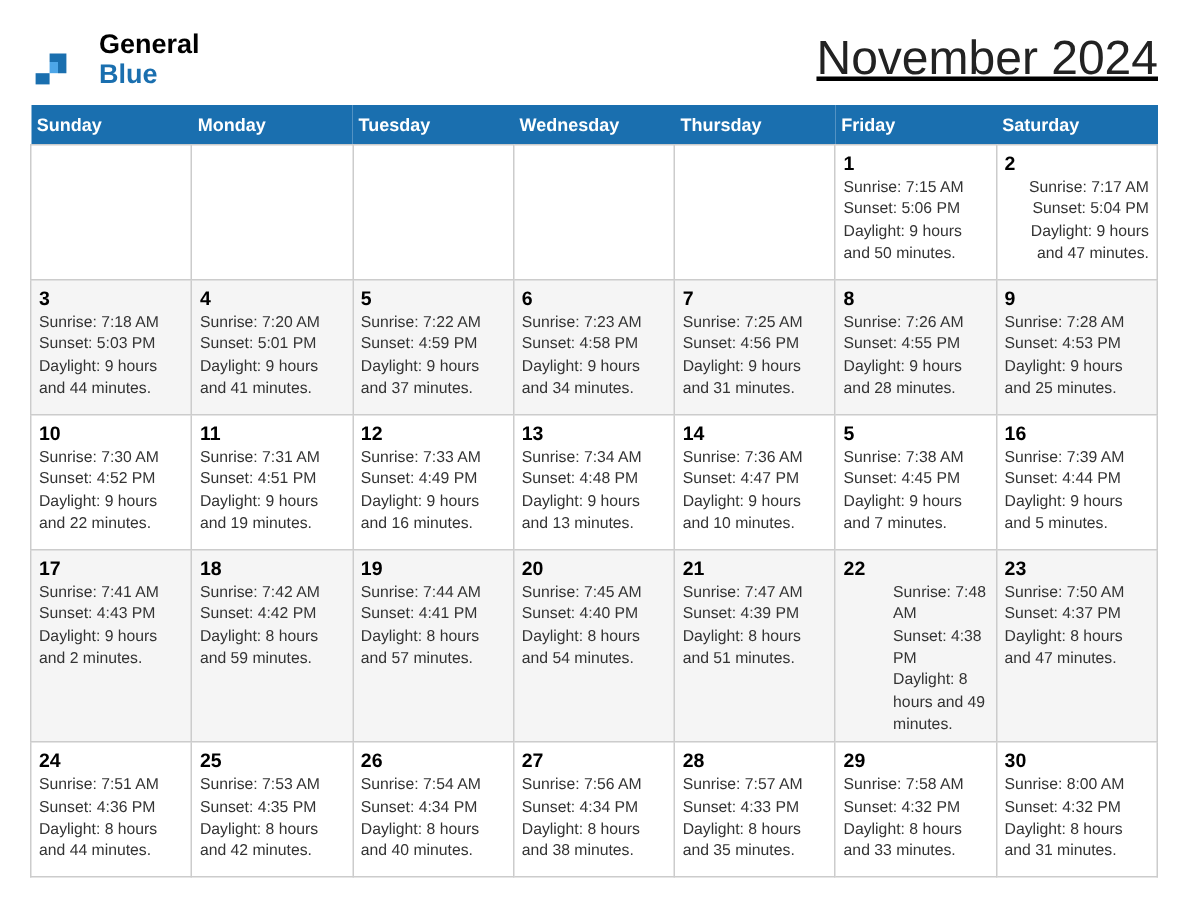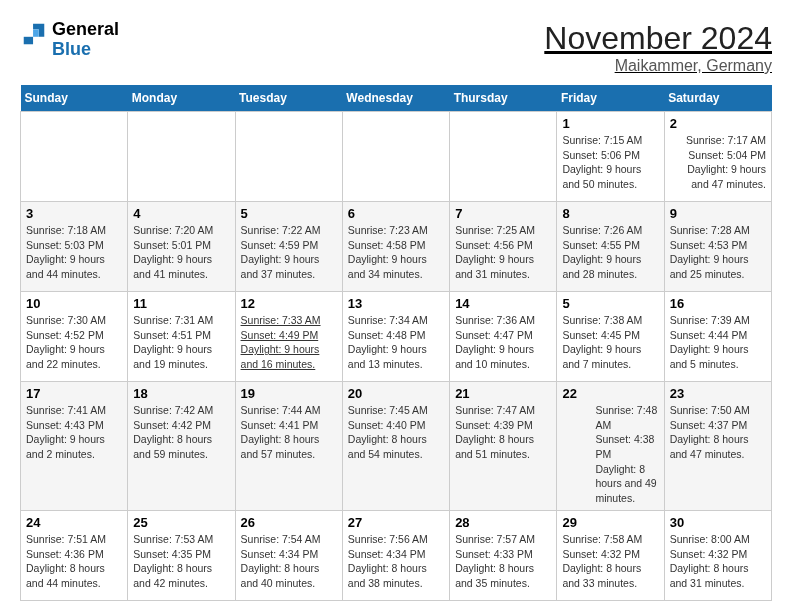--- a/index.html
+++ b/index.html
@@ -11,22 +11,22 @@
       padding: 20px;
     }
     .header {
       display: flex;
       justify-content: space-between;
       align-items: flex-start;
       margin-bottom: 10px;
     }
     .logo {
       display: flex;
-      align-items: flex-start;
-      gap: 4px;
+      align-items: flex-end;
+      gap: 18px;
     }
     .logo-text {
       font-size: 18px;
       font-weight: bold;
       line-height: 1.1;
     }
     .logo-text .general { display: block; color: #000; }
     .logo-text .blue { display: block; color: #1a6faf; }
     .logo-icon {
       width: 28px;
@@ -101,21 +101,20 @@
       <polygon points="14,10 20,10 20,18 14,18" fill="#4da6e8"></polygon>
       <polygon points="4,18 14,18 14,26 4,26" fill="#1a6faf"></polygon>
     </svg>
     <div class="logo-text">
       <span class="general">General</span>
       <span class="blue">Blue</span>
     </div>
   </div>
   <div class="title-block">
     <h1>November 2024</h1>
-    <h2>Maikammer, Germany</h2>
   </div>
 </div>
 
 <table>
   <thead>
     <tr>
     <th>Sunday</th>
         <th>Monday</th>
         <th>Tuesday</th>
         <th>Wednesday</th>
@@ -196,21 +195,21 @@
 Daylight: 9 hours and 22 minutes.</div>
         </td>
         <td>
           <span class="day-num">11</span>
           <div class="day-info" style="white-space: pre-line;">Sunrise: 7:31 AM
 Sunset: 4:51 PM
 Daylight: 9 hours and 19 minutes.</div>
         </td>
         <td>
           <span class="day-num">12</span>
-          <div class="day-info" style="white-space: pre-line; text-decoration: underline;">Sunrise: 7:33 AM
+          <div class="day-info" style="white-space: pre-line;">Sunrise: 7:33 AM
 Sunset: 4:49 PM
 Daylight: 9 hours and 16 minutes.</div>
         </td>
         <td>
           <span class="day-num">13</span>
           <div class="day-info" style="white-space: pre-line;">Sunrise: 7:34 AM
 Sunset: 4:48 PM
 Daylight: 9 hours and 13 minutes.</div>
         </td>
         <td>

